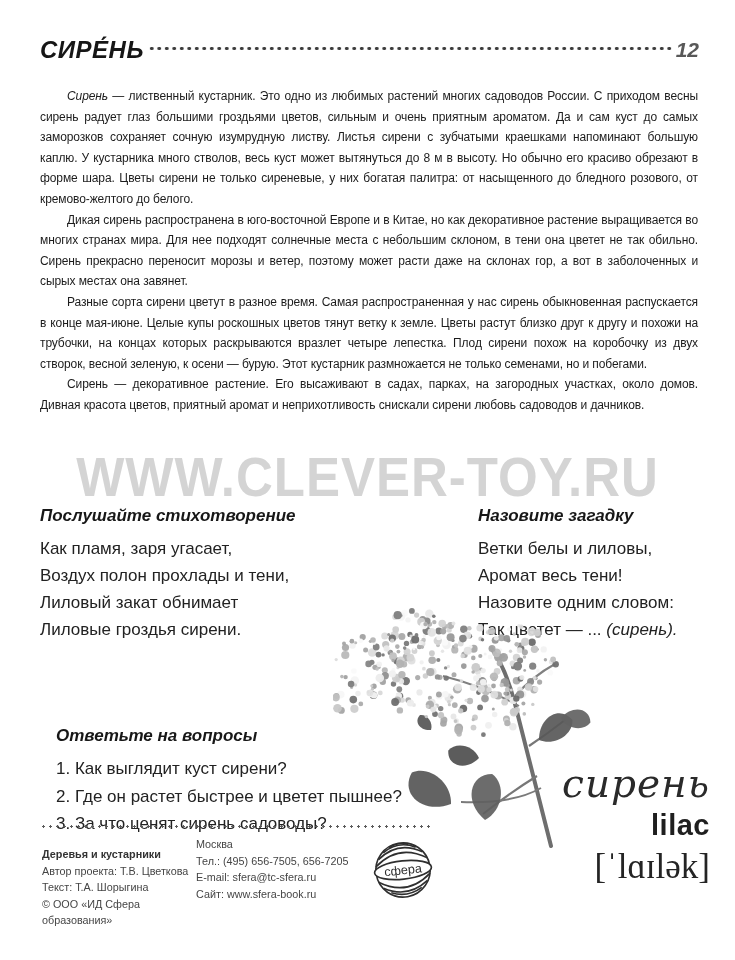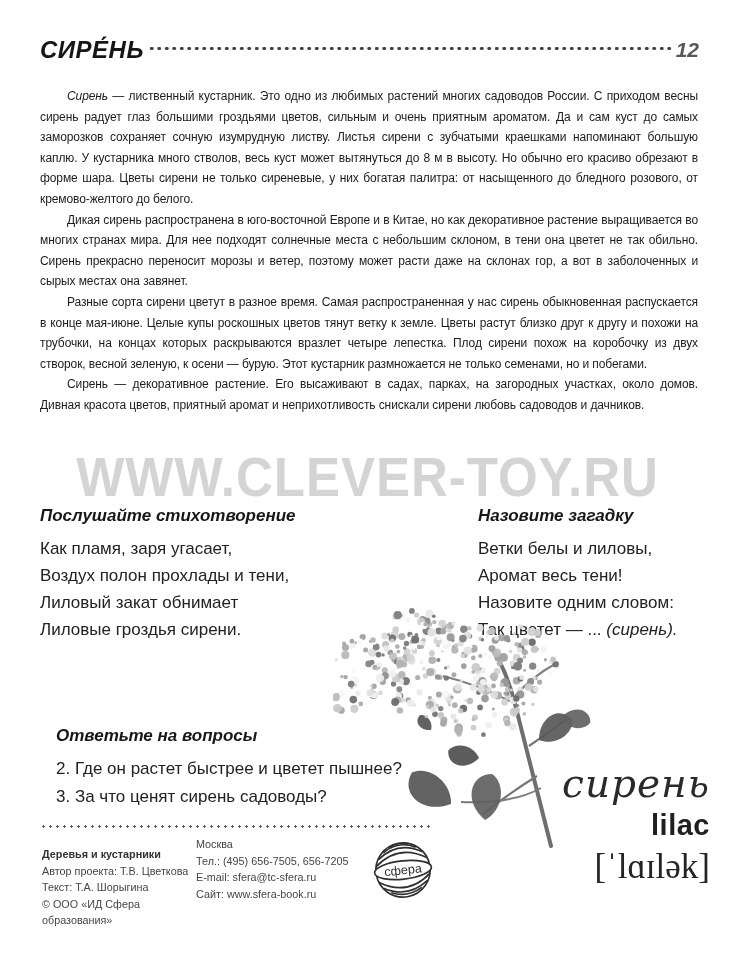--- a/index.html
+++ b/index.html
@@ -448,20 +448,21 @@
       <circle cx="35.3" cy="86.1" r="1.5" fill="rgb(170,170,170)" opacity="0.95"></circle>
       <circle cx="18.7" cy="76.4" r="1.7" fill="rgb(178,178,178)" opacity="0.95"></circle>
       <circle cx="3.0" cy="91.6" r="3.8" fill="rgb(191,191,191)" opacity="0.95"></circle>
       <circle cx="20.3" cy="93.6" r="3.8" fill="rgb(113,113,113)" opacity="0.95"></circle>
       <circle cx="18.1" cy="78.1" r="3.3" fill="rgb(126,126,126)" opacity="0.95"></circle>
       <circle cx="36.8" cy="87.0" r="3.3" fill="rgb(225,225,225)" opacity="0.95"></circle>
     </svg>
 
   <div class="questions">
     <div class="sec-head">Ответьте на вопросы</div>
+    <div class="q-item">1. Как выглядит куст сирени?</div>
     <div class="q-item">2. Где он растет быстрее и цветет пышнее?</div>
     <div class="q-item">3. За что ценят сирень садоводы?</div>
   </div>
 
   <div class="footer-sep"></div>
   <div class="footer">
     <div class="f-col1">
       <div class="f-line f-bold">Деревья и кустарники</div>
       <div class="f-line">Автор проекта: Т.В. Цветкова</div>
       <div class="f-line">Текст: Т.А. Шорыгина</div>

